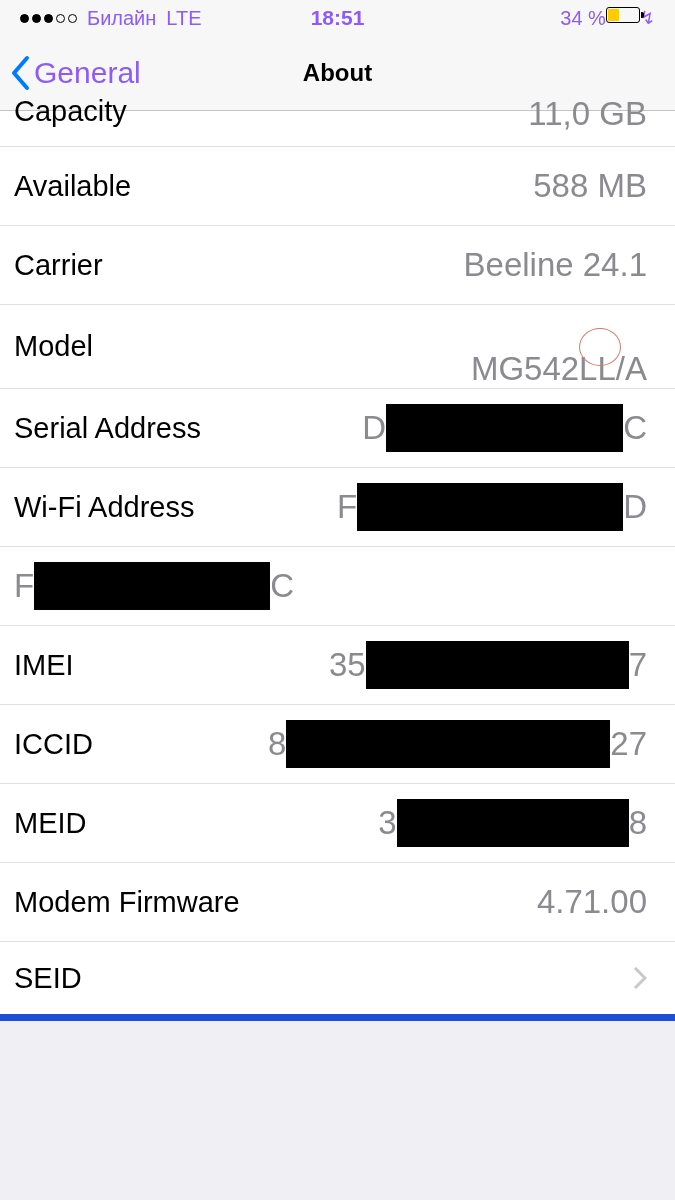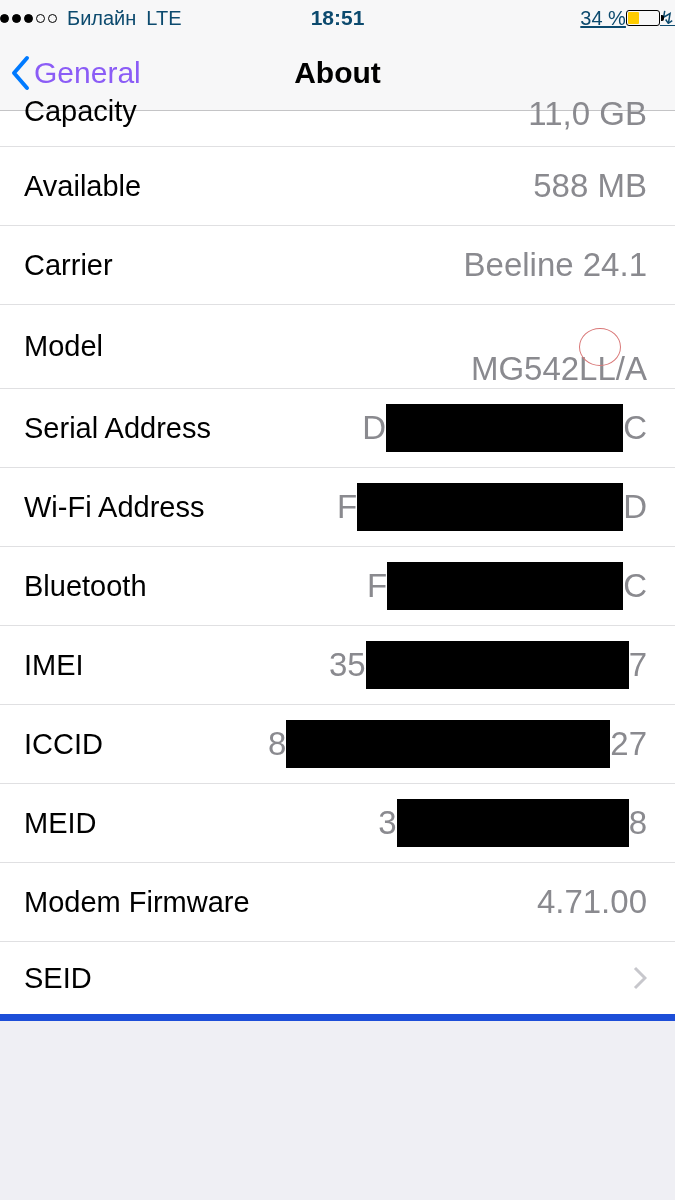--- a/index.html
+++ b/index.html
@@ -17,23 +17,23 @@
       position: relative;
     }
 
     
     .status-bar {
       height: 36px;
       background: #f7f7f8;
       display: flex;
       align-items: center;
       justify-content: space-between;
-      padding: 0 0;
+      padding: 0 20px;
       font-size: 20px;
-      color: #0c4a6e;
+      color: #8b5cf6;
     }
     .status-left {
       display: flex;
       align-items: center;
       gap: 6px;
     }
     .signal-dots {
       display: flex;
       gap: 3px;
     }
@@ -56,22 +56,20 @@
     }
     .status-center {
       position: absolute;
       left: 50%;
       transform: translateX(-50%);
       font-weight: 600;
       font-size: 21px;
     }
     .status-right {
       display: flex;
-      align-items: center;
-      text-decoration: underline;
     }
     .battery-percent {
       font-size: 20px;
     }
     .battery-icon {
       width: 34px;
       height: 16px;
       border: 1.5px solid #000;
       border-radius: 3px;
       position: relative;
@@ -120,34 +118,34 @@
     .back-chevron {
       width: 22px;
       height: 36px;
       margin-right: 2px;
     }
     .nav-title {
       position: absolute;
       left: 50%;
       transform: translateX(-50%);
       font-weight: 600;
-      font-size: 30px;
+      font-size: 24px;
       color: #000;
     }
 
     
     .content {
       background: #fff;
     }
     .row {
       display: flex;
       align-items: center;
       justify-content: space-between;
       min-height: 79px;
-      padding: 0 28px 0 24px;
+      padding: 0 28px 0 14px;
       border-bottom: 1px solid #e0e0e2;
       position: relative;
     }
     .row.cutoff {
       min-height: 36px;
       align-items: flex-start;
     }
     .row.cutoff .row-label,
     .row.cutoff .row-value {
       margin-top: -16px;
@@ -283,21 +281,20 @@
     <span class="row-value">
       <span>F</span>
       <span style="position:relative; width:266px; display:inline-block; height:30px;">
         <span class="redaction" style="left:0; width:266px;"></span>
       </span>
       <span>D</span>
     </span>
   </div>
 
   <div class="row">
-    <span class="row-label">Bluetooth</span>
     <span class="row-value">
       <span>F</span>
       <span style="position:relative; width:236px; display:inline-block; height:30px;">
         <span class="redaction" style="left:0; width:236px;"></span>
       </span>
       <span>C</span>
     </span>
   </div>
 
   <div class="row">

